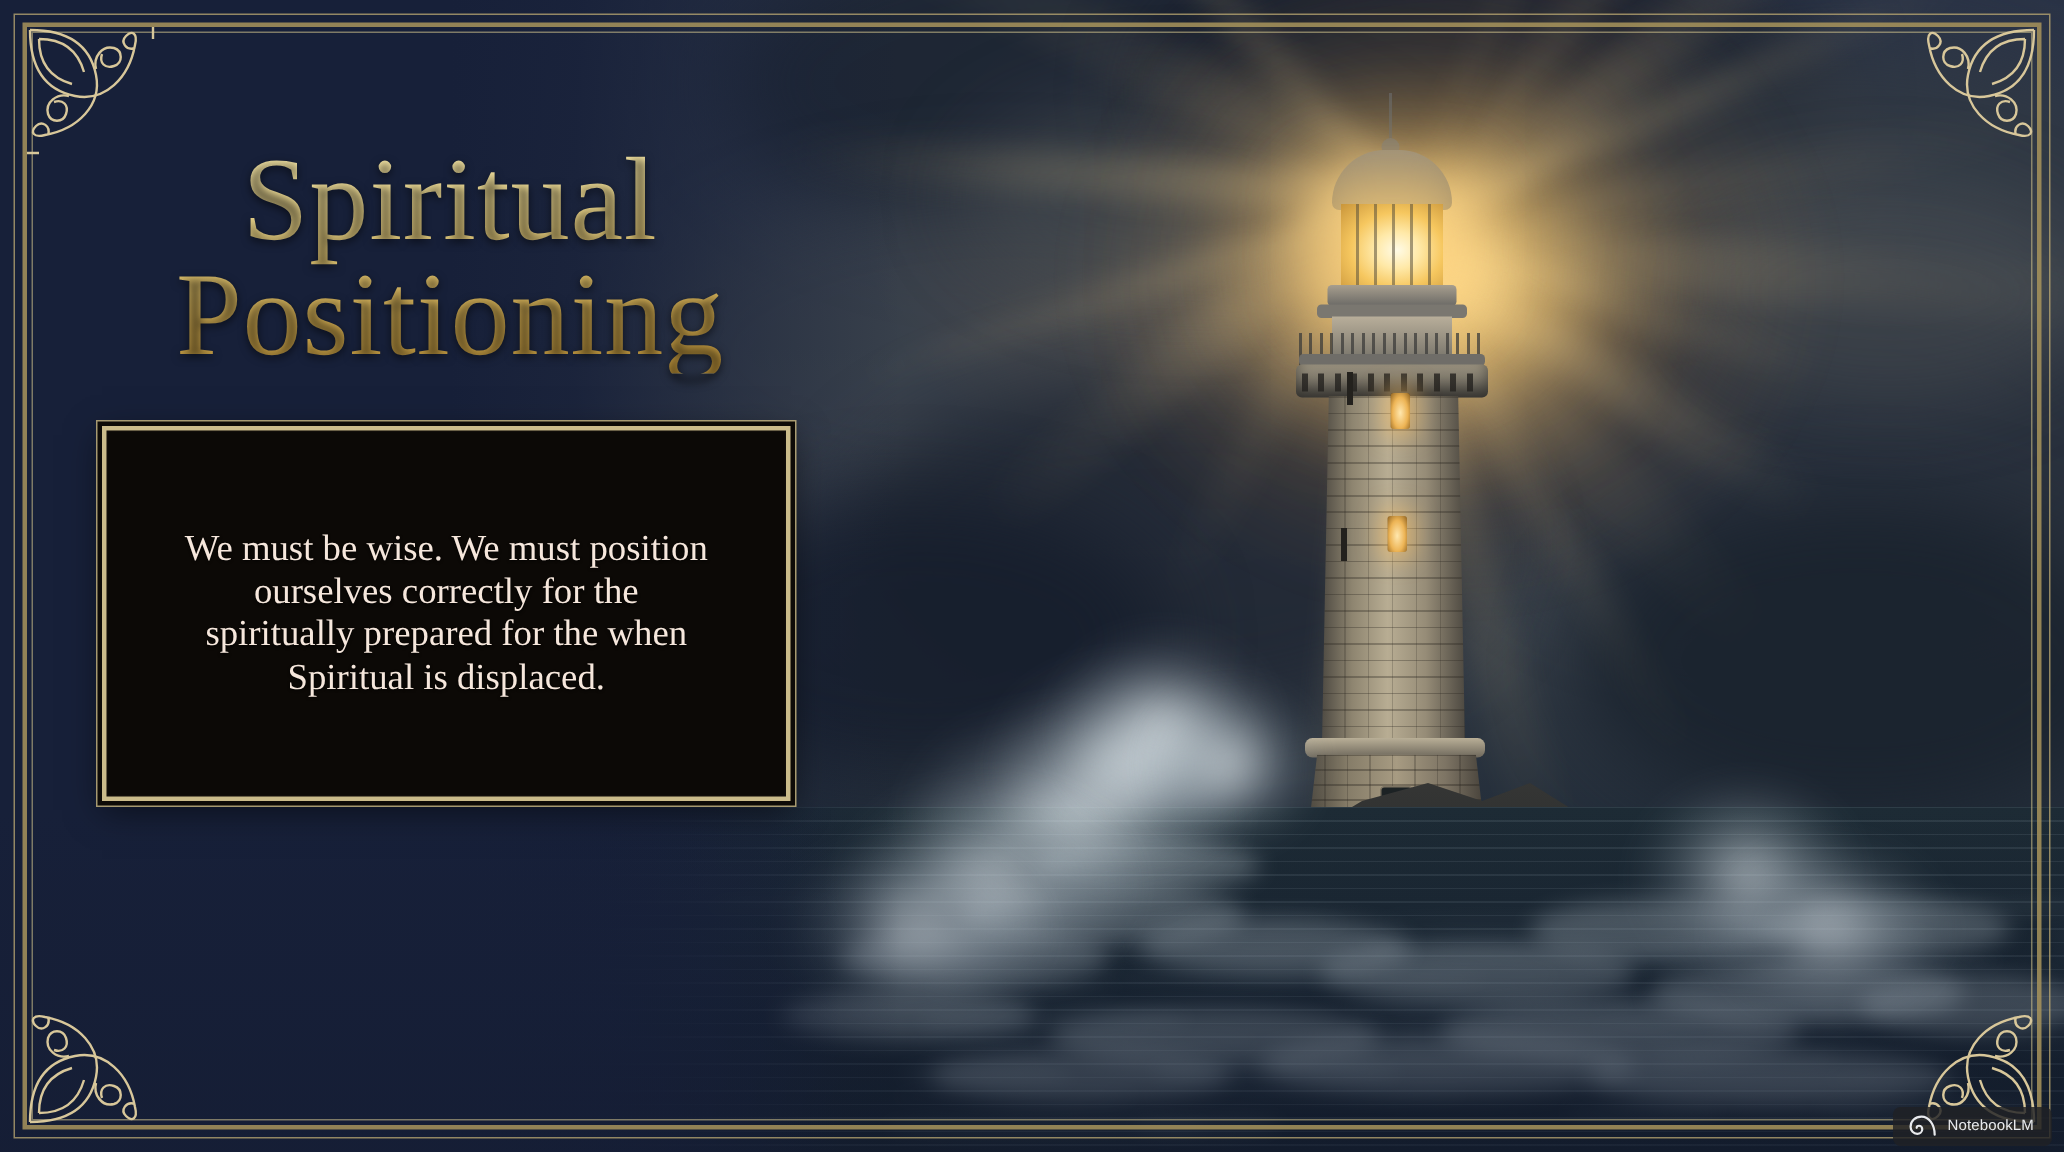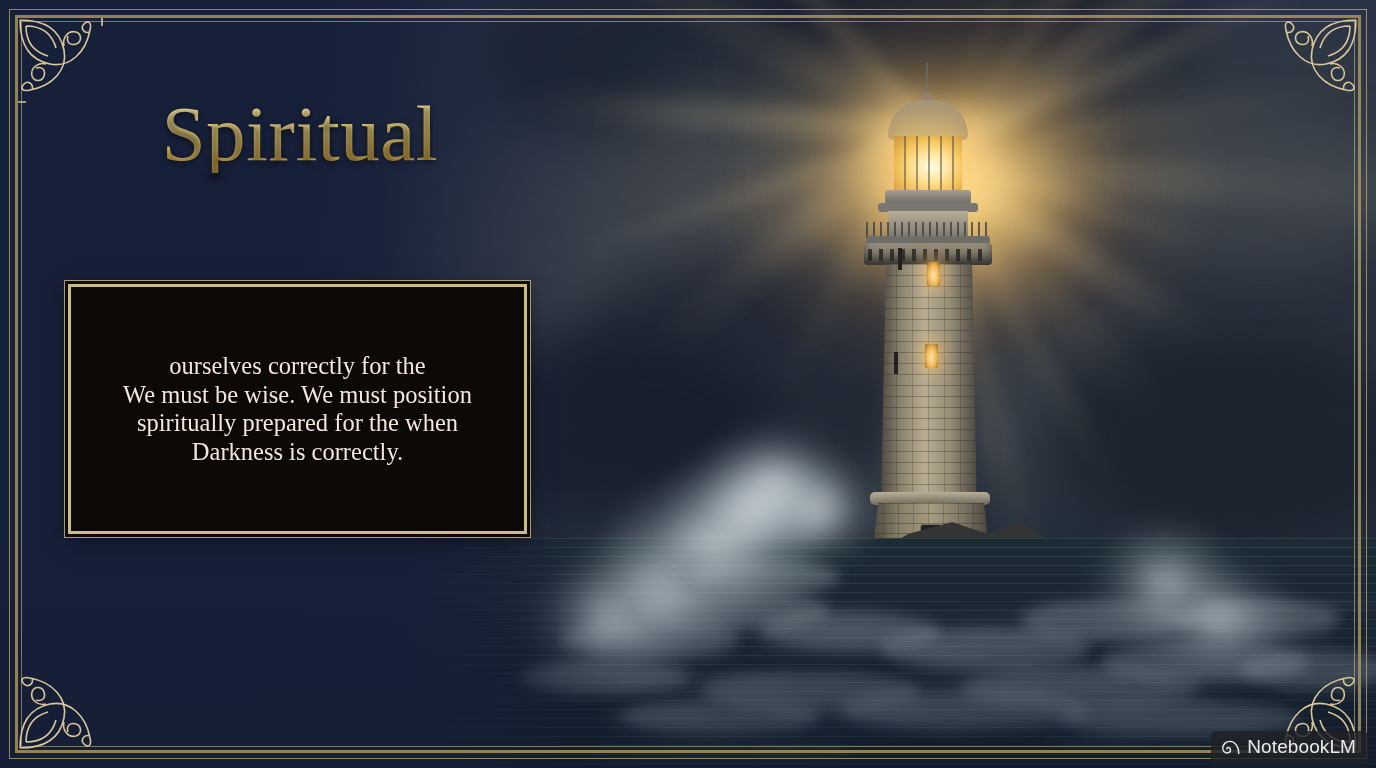--- a/index.html
+++ b/index.html
@@ -144,21 +144,21 @@
      border:3px solid #cbbb8a;
      box-shadow:0 0 0 1px rgba(18,14,10,.9) inset,0 0 0 3px #0e0b07,0 0 0 4px rgba(193,176,124,.85),0 6px 22px rgba(0,0,0,.55);
      box-sizing:border-box;display:flex;align-items:center;justify-content:center;}
   .qinner{padding:8px 18px;text-align:center;font-family:"Liberation Serif",serif;
      font-size:24.5px;line-height:28.5px;color:#f6e7dc;text-shadow:0 1px 2px rgba(0,0,0,.8);}
   .qinner p{margin:0;}
 
   
   .wm{position:absolute;right:8px;bottom:4px;display:flex;align-items:center;gap:7px;
      padding:5px 12px 6px 10px;border-radius:5px;background:rgba(32,33,36,.82);}
-  .wm .label{font-family:"Liberation Sans",sans-serif;font-size:19px;color:#e8eaed;letter-spacing:.1px;}
+  .wm .label{font-family:"Liberation Sans",sans-serif;font-size:10px;color:#e8eaed;letter-spacing:.1px;}
 </style>
 </head>
 <body>
 
 <div class="slide">
 
   <div class="scene">
     <div class="sky"></div>
 
     <div class="cloud c1"></div>
@@ -366,28 +366,29 @@
       <path d="M4 4 C4 30 14 44 34 48 C54 52 70 36 74 14 C76 6 72 4 68 8 C64 12 68 18 74 16"></path>
       <path d="M4 4 C30 4 44 14 48 34 C52 54 36 70 14 74 C6 76 4 72 8 68 C12 64 18 68 16 74"></path>
       <path d="M10 10 C10 26 18 36 32 40 M10 10 C26 10 36 18 40 32"></path>
       <path d="M20 52 C26 50 30 54 28 60 C26 66 18 66 16 60 C14 52 22 46 30 48"></path>
       <path d="M52 20 C50 26 54 30 60 28 C66 26 66 18 60 16 C52 14 46 22 48 30"></path>
     </g>
   </svg>
 
   <div class="title">
     <span>Spiritual</span>
+    <span>Positioning</span>
   </div>
 
   <div class="qbox">
     <div class="qinner" id="quote">
+        <p>We must be wise. We must position</p>
         <p>ourselves correctly for the</p>
-        <p>We must be wise. We must position</p>
         <p>spiritually prepared for the when</p>
-        <p>Darkness is correctly.</p>
+        <p>Spiritual is displaced.</p>
       </div>
   </div>
 
   <div class="wm">
     <svg width="19" height="15" viewBox="0 0 22 17">
       <path d="M20.6 15.4 C20.6 7.6 16.2 1.4 10.4 1.4 C5.6 1.4 2 5 2 9.2 C2 12.4 4.3 14.8 7.1 14.8 C9.3 14.8 11 13.2 11 11.2 C11 9.7 9.9 8.5 8.5 8.5 C7.5 8.5 6.7 9.2 6.7 10.1" fill="none" stroke="#e8eaed" stroke-width="1.7" stroke-linecap="round"></path>
     </svg>
     <span class="label">NotebookLM</span>
   </div>
 

